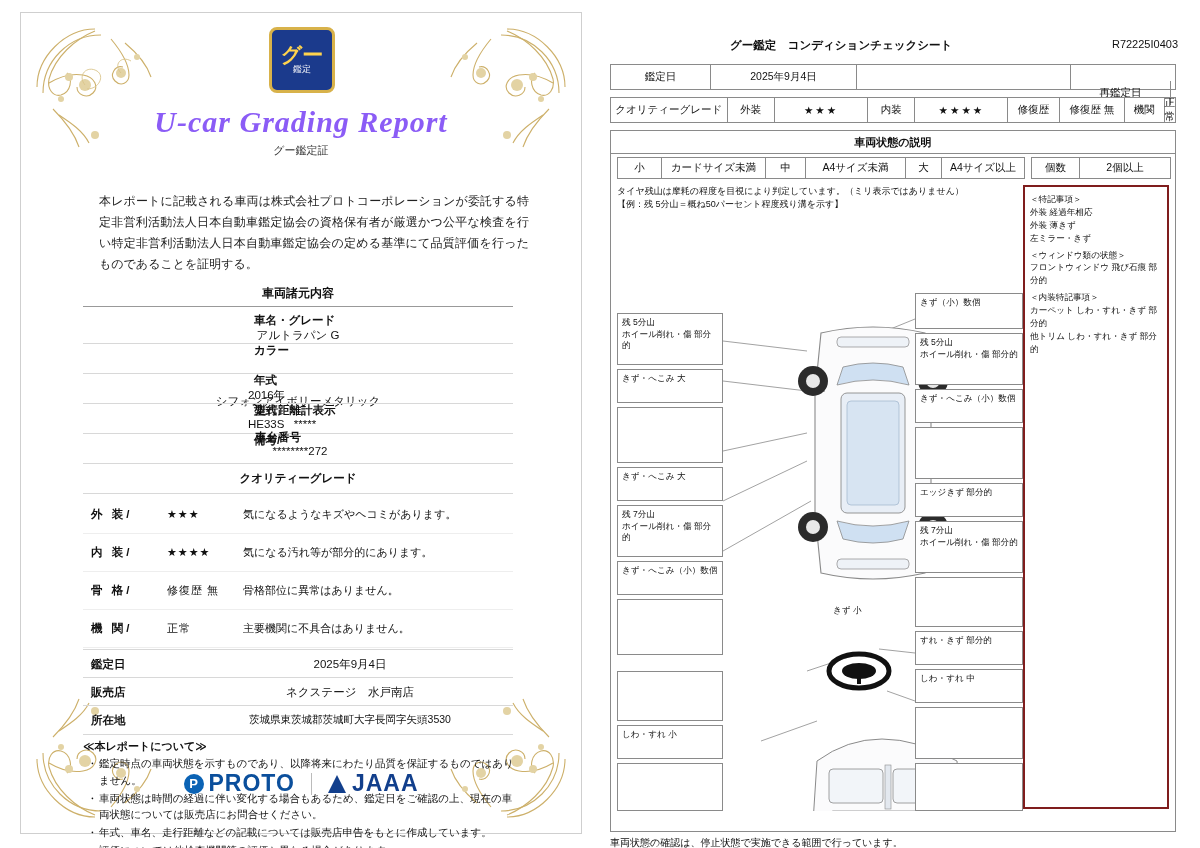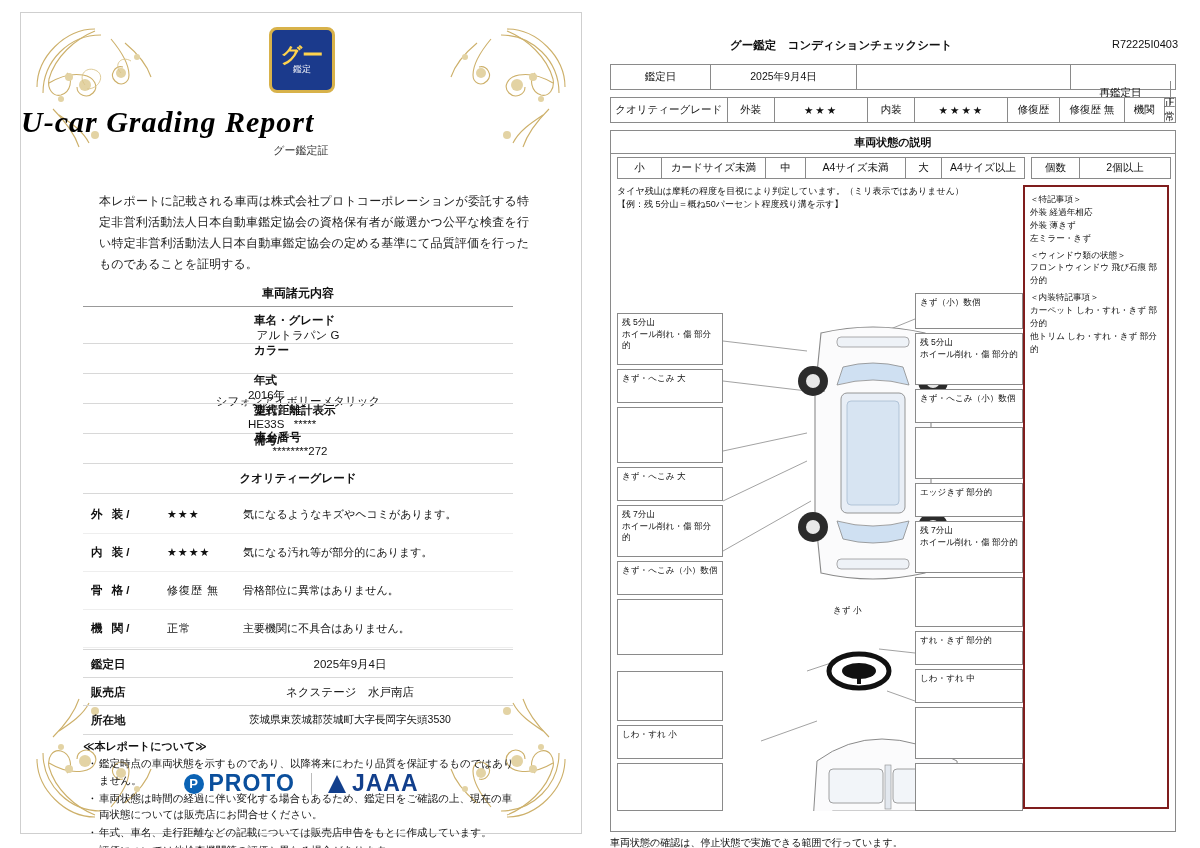--- a/index.html
+++ b/index.html
@@ -14,22 +14,22 @@
   .ornTR{right:4px;top:4px;transform:scaleX(-1);}
   .ornBL{left:4px;bottom:4px;transform:scaleY(-1);}
   .ornBR{right:4px;bottom:4px;transform:scale(-1,-1);}
 
   #logoBadge{position:absolute;left:50%;top:14px;transform:translateX(-50%);width:64px;height:64px;}
   #logoBadge .shield{width:60px;height:60px;border-radius:8px;background:#1b3a8c;border:3px solid #d8b24a;
       display:flex;flex-direction:column;align-items:center;justify-content:center;color:#ffd34d;}
   #logoBadge .g1{font-size:21px;font-weight:bold;line-height:19px;}
   #logoBadge .g2{font-size:9px;line-height:11px;color:#fff;}
 
-  #title{position:absolute;left:0;right:0;top:92px;font-family:"Liberation Serif","DejaVu Serif",serif;
-      font-style:italic;font-weight:bold;font-size:30px;letter-spacing:1px;color:#000000;}
+  #title{position:absolute;left:0;right:0;top:92px;text-align:center;font-family:"Liberation Serif","DejaVu Serif",serif;
+      font-style:italic;font-weight:bold;font-size:30px;letter-spacing:1px;color:#8b5cf6;}
   #subtitle{position:absolute;left:0;right:0;top:130px;text-align:center;font-size:11px;color:#333;}
 
   #intro{position:absolute;left:78px;top:178px;width:430px;font-size:12px;line-height:1.75;color:#222;text-align:justify;}
 
   #secTitle{position:absolute;left:62px;top:272px;width:430px;text-align:center;font-size:12px;font-weight:bold;
       padding-bottom:4px;border-bottom:1px solid #999;}
 
   .row{position:absolute;left:62px;width:430px;border-bottom:1px solid #d8d8d8;height:30px;display:flex;align-items:center;font-size:11.5px;flex-direction:column;}
   .row .lab{width:96px;font-weight:bold;padding-left:8px;}
   .row .val{flex:1;}

